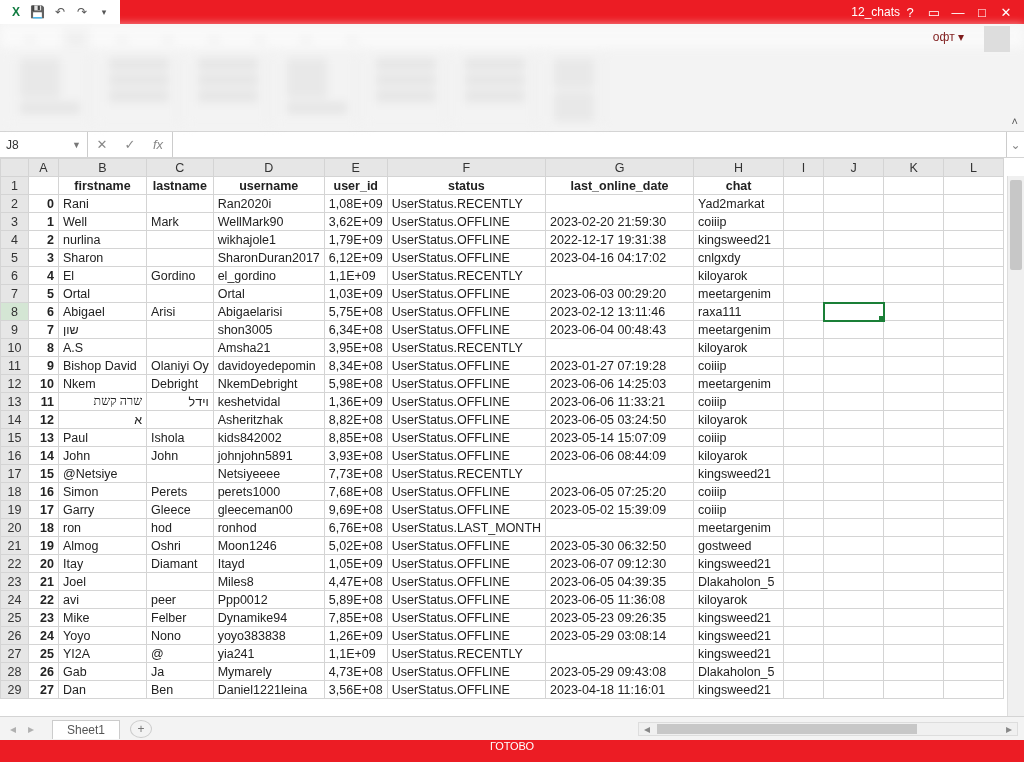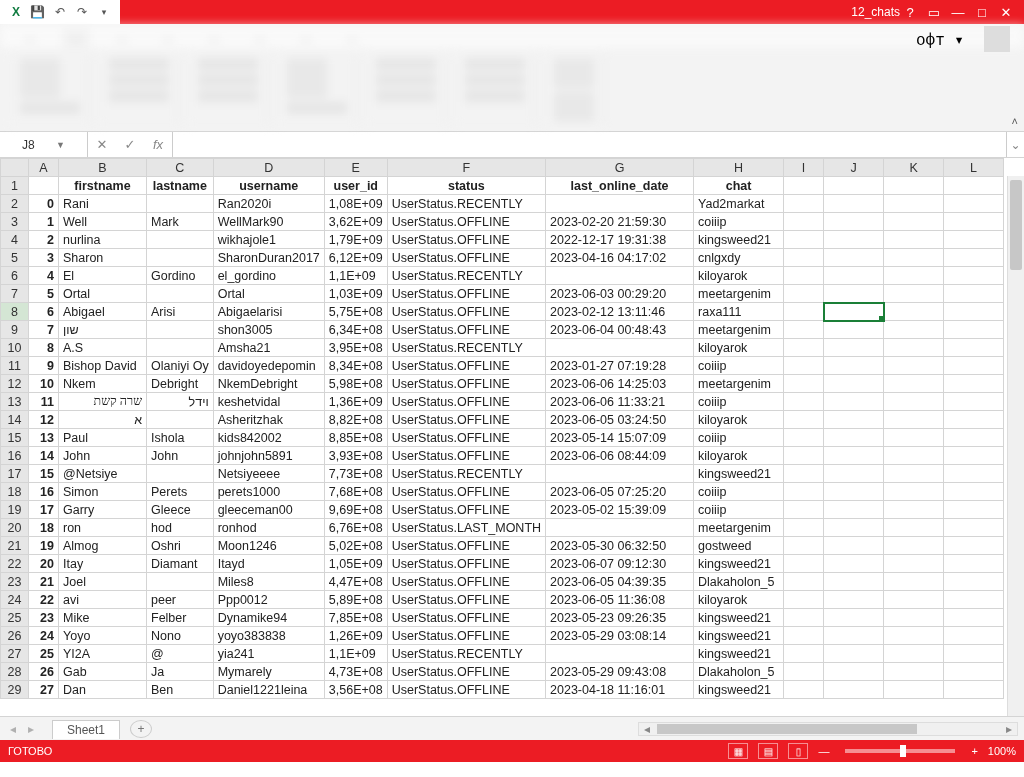--- a/index.html
+++ b/index.html
@@ -16,27 +16,27 @@
 
 .ribbonwrap { height:108px; background:#f3f3f3; position:relative; border-bottom:1px solid #d4d4d4; }
 .ribbon-blur { position:absolute; inset:0; filter:blur(4px); opacity:.55; }
 .ribbon-blur .tabs { height:24px; background:#fff; display:flex; gap:18px; padding:4px 16px 0; font-size:12px; color:#444; }
 .ribbon-blur .tabs span { padding:2px 8px; }
 .ribbon-blur .tabs span.active { background:#f3f3f3; }
 .ribbon-blur .tools { height:84px; display:flex; gap:8px; padding:6px 10px; }
 .ribbon-blur .grp { background:#f3f3f3; border-right:1px solid #ddd; padding:4px 10px; display:flex; flex-direction:column; gap:4px; }
 .ribbon-blur .bigbtn { width:40px; height:40px; background:#e0e0e0; border-radius:3px; }
 .ribbon-blur .smbtn { width:60px; height:12px; background:#dcdcdc; border-radius:2px; }
-.ribbon-oft { position:absolute; right:60px; top:6px; font-size:16px; color:#000000;font-family:Liberation Mono, monospace; }
+.ribbon-oft { position:absolute; right:60px; top:6px; font-size:12px; color:#7f1d1d; }
 .ribbon-avatar { position:absolute; right:14px; top:2px; width:26px; height:26px; background:#ddd; }
 .ribbon-collapse { position:absolute; right:6px; bottom:4px; font-size:11px; color:#555; }
 
 
 .formularow { height:26px; display:flex; align-items:stretch; border-bottom:1px solid #d4d4d4; font-size:12px; color:#333; }
-.namebox { width:88px; border-right:1px solid #ccc; display:flex; align-items:center; padding:0 22px; justify-content:space-between; }
+.namebox { width:88px; border-right:1px solid #ccc; display:flex; align-items:center; padding:0 6px; justify-content:space-between; }
 .namebox .dd { color:#777; font-size:9px; }
 .fnbtns { display:flex; align-items:center; border-right:1px solid #ccc; }
 .fnbtns .fb { width:28px; display:flex; align-items:center; justify-content:center; color:#888; font-size:13px; }
 .fx { font-style:italic; color:#666; }
 .formulabar { flex:1; padding:0 6px; display:flex; align-items:center; }
 .formularow .exp { width:18px; display:flex; align-items:center; justify-content:center; color:#888; border-left:1px solid #ccc; }
 
 
 .gridwrap { position:relative; height:558px; overflow:hidden; }
 table.grid { border-collapse:collapse; table-layout:fixed; font-size:12.5px; color:#222; }
@@ -60,21 +60,21 @@
 .sheetnav { display:flex; gap:0; padding:0 4px; }
 .sheetnav .nb { width:18px; text-align:center; color:#b0b0b0; }
 .sheettab { background:#fff; border:1px solid #ccc; border-bottom:none; padding:2px 14px; margin-left:8px; position:relative; top:1px; }
 .addsheet { width:22px; height:18px; border:1px solid #ccc; border-radius:50%; margin-left:10px; display:flex; align-items:center; justify-content:center; color:#777; font-size:12px; }
 .sheetbar .hscroll { flex:1; display:flex; align-items:center; justify-content:flex-end; padding-right:6px; }
 .hscroll .track { width:380px; height:14px; background:#f0f0f0; border:1px solid #ddd; display:flex; align-items:center; }
 .hscroll .arrow { width:16px; text-align:center; color:#888; }
 .hscroll .hthumb { width:260px; height:10px; background:#c7c7c7; margin-left:2px; }
 
 
-.statusbar { height:22px; background:#ec1c24; display:flex; align-items:center; color:#fff; font-size:11px; padding:0 8px; gap:10px; }
+.statusbar { height:22px; background:#ec1c24; display:flex; align-items:center; color:#fff; font-size:11px; padding:0 8px; gap:10px;flex-direction:column; }
 .statusbar .flex { flex:1; }
 .statusbar .vb { width:20px; height:16px; display:flex; align-items:center; justify-content:center; border:1px solid rgba(255,255,255,.5); font-size:10px; }
 .statusbar .zoomslider { width:110px; height:4px; background:rgba(255,255,255,.5); position:relative; margin:0 6px; }
 .statusbar .zoomslider .zthumb { position:absolute; left:50%; top:-4px; width:6px; height:12px; background:#fff; }
 </style>
 </head>
 <body>
 
 <div class="titlebar">
   <div class="qat">

